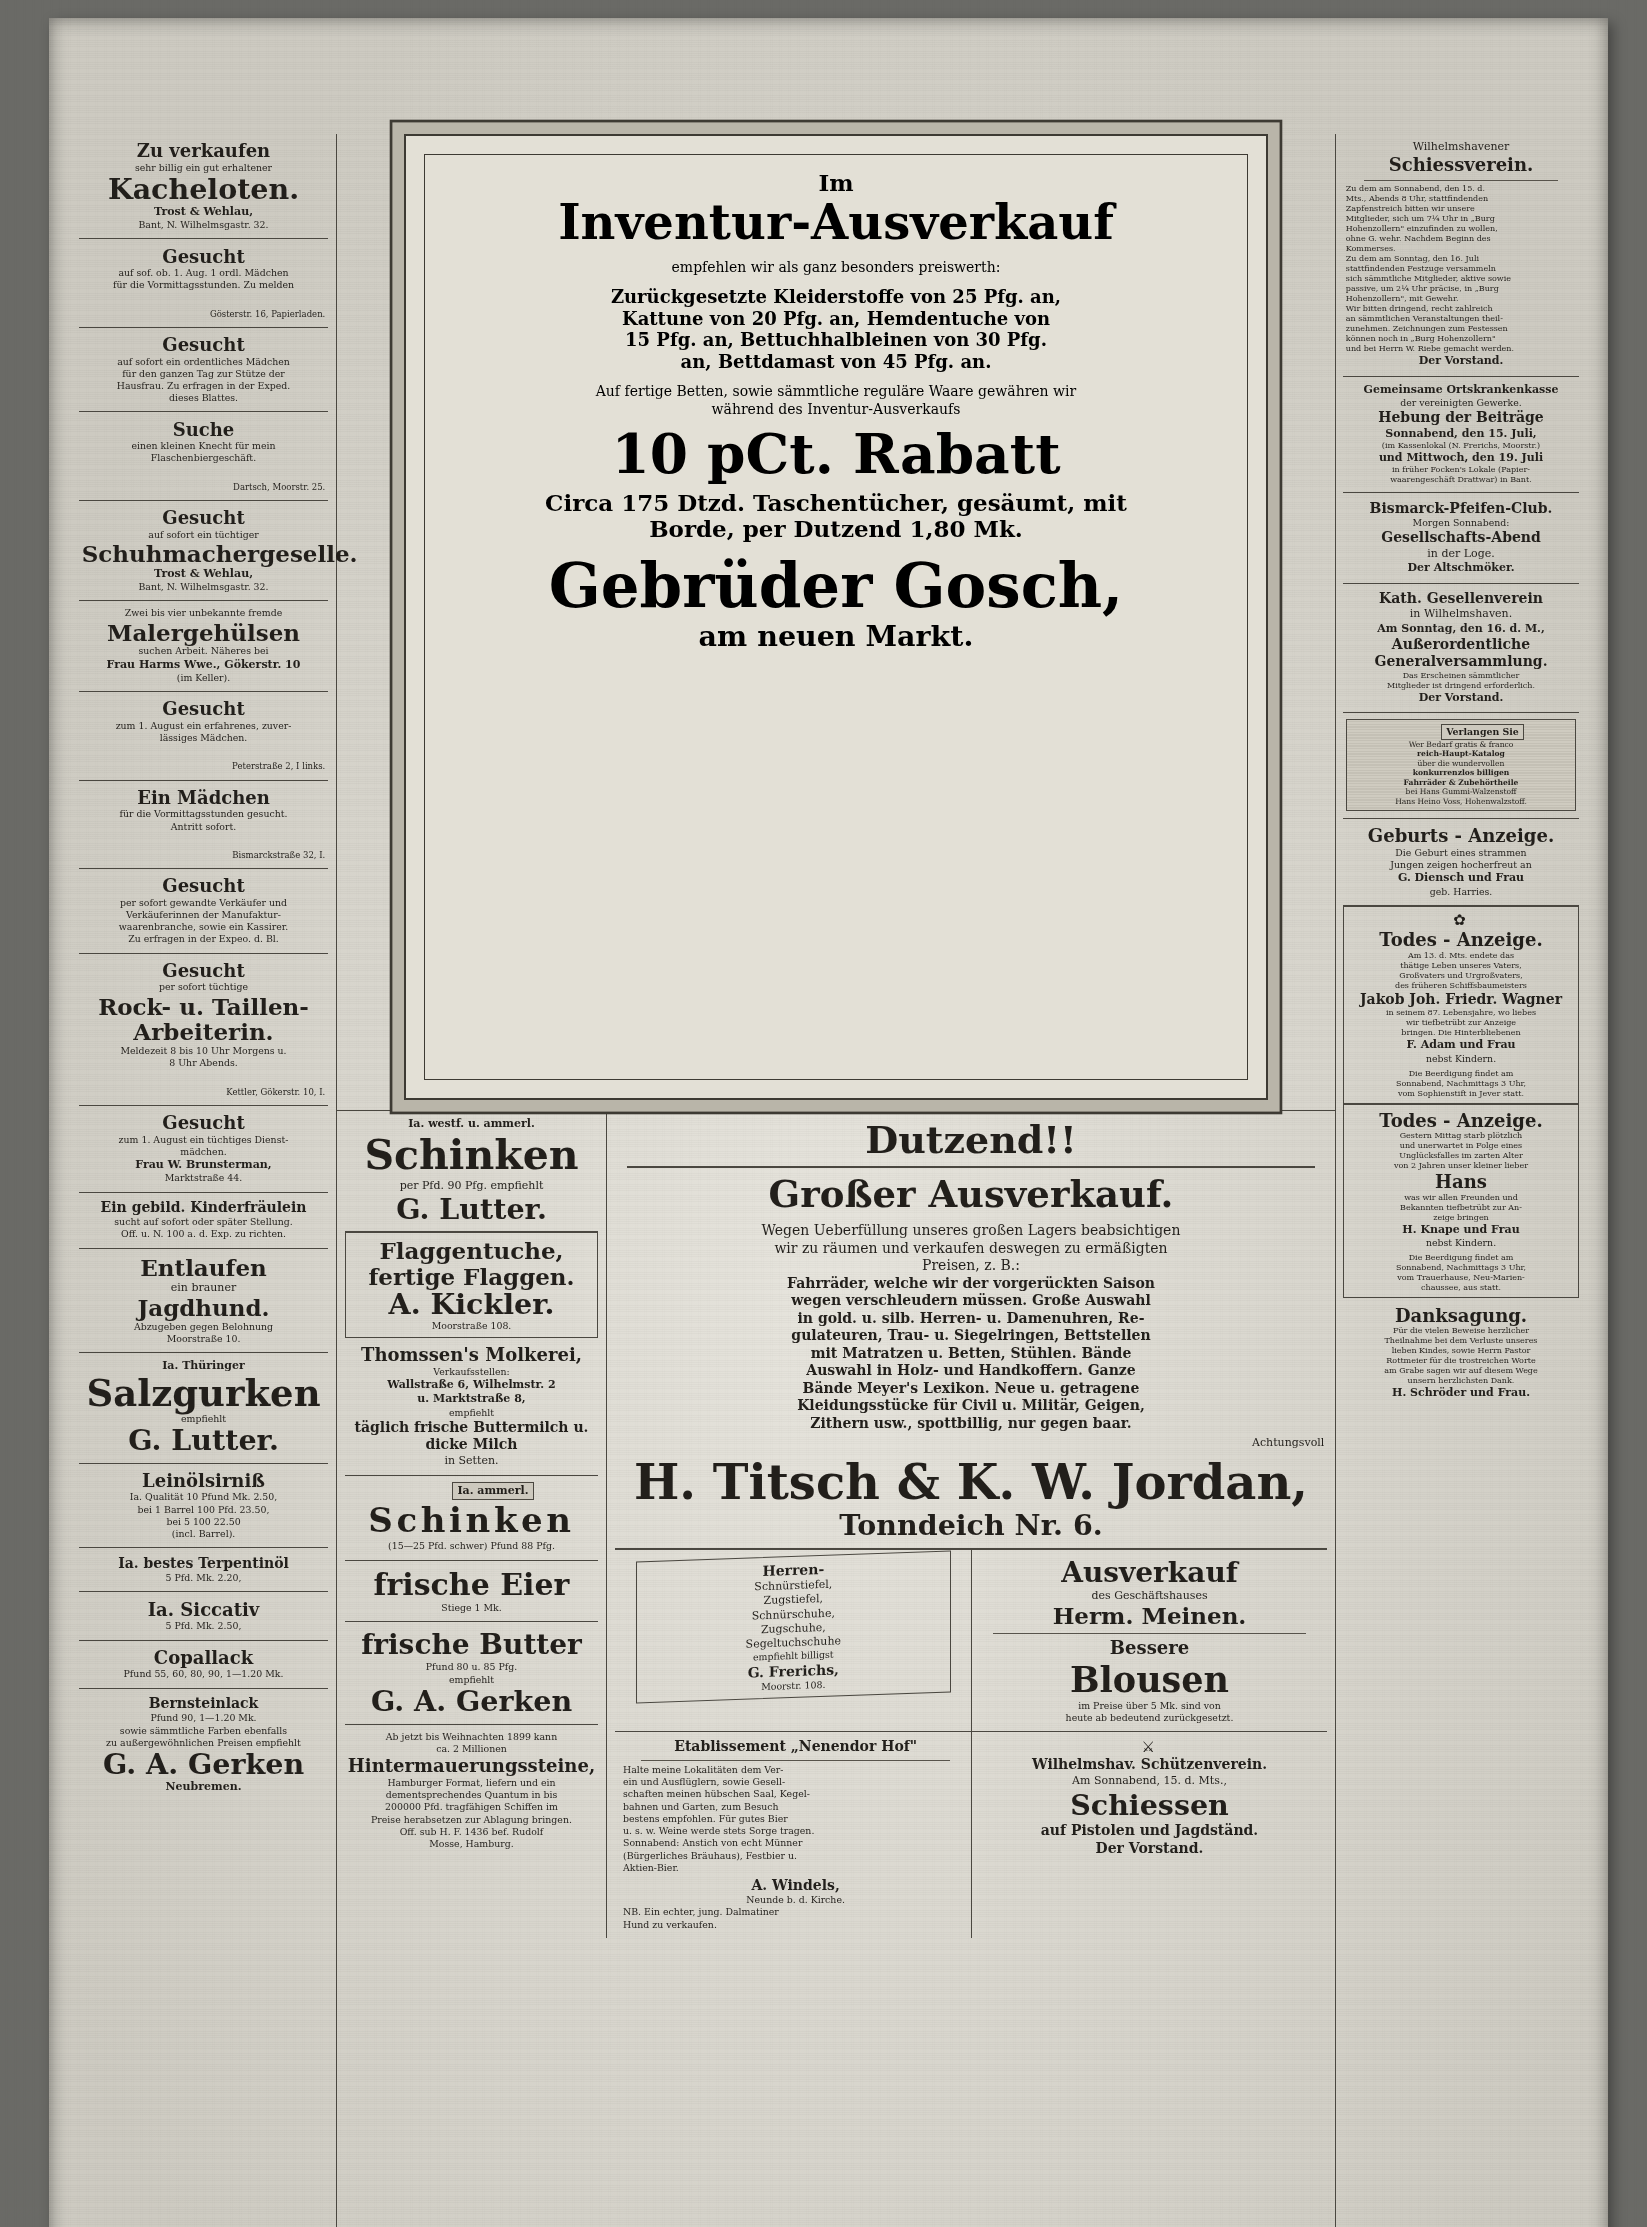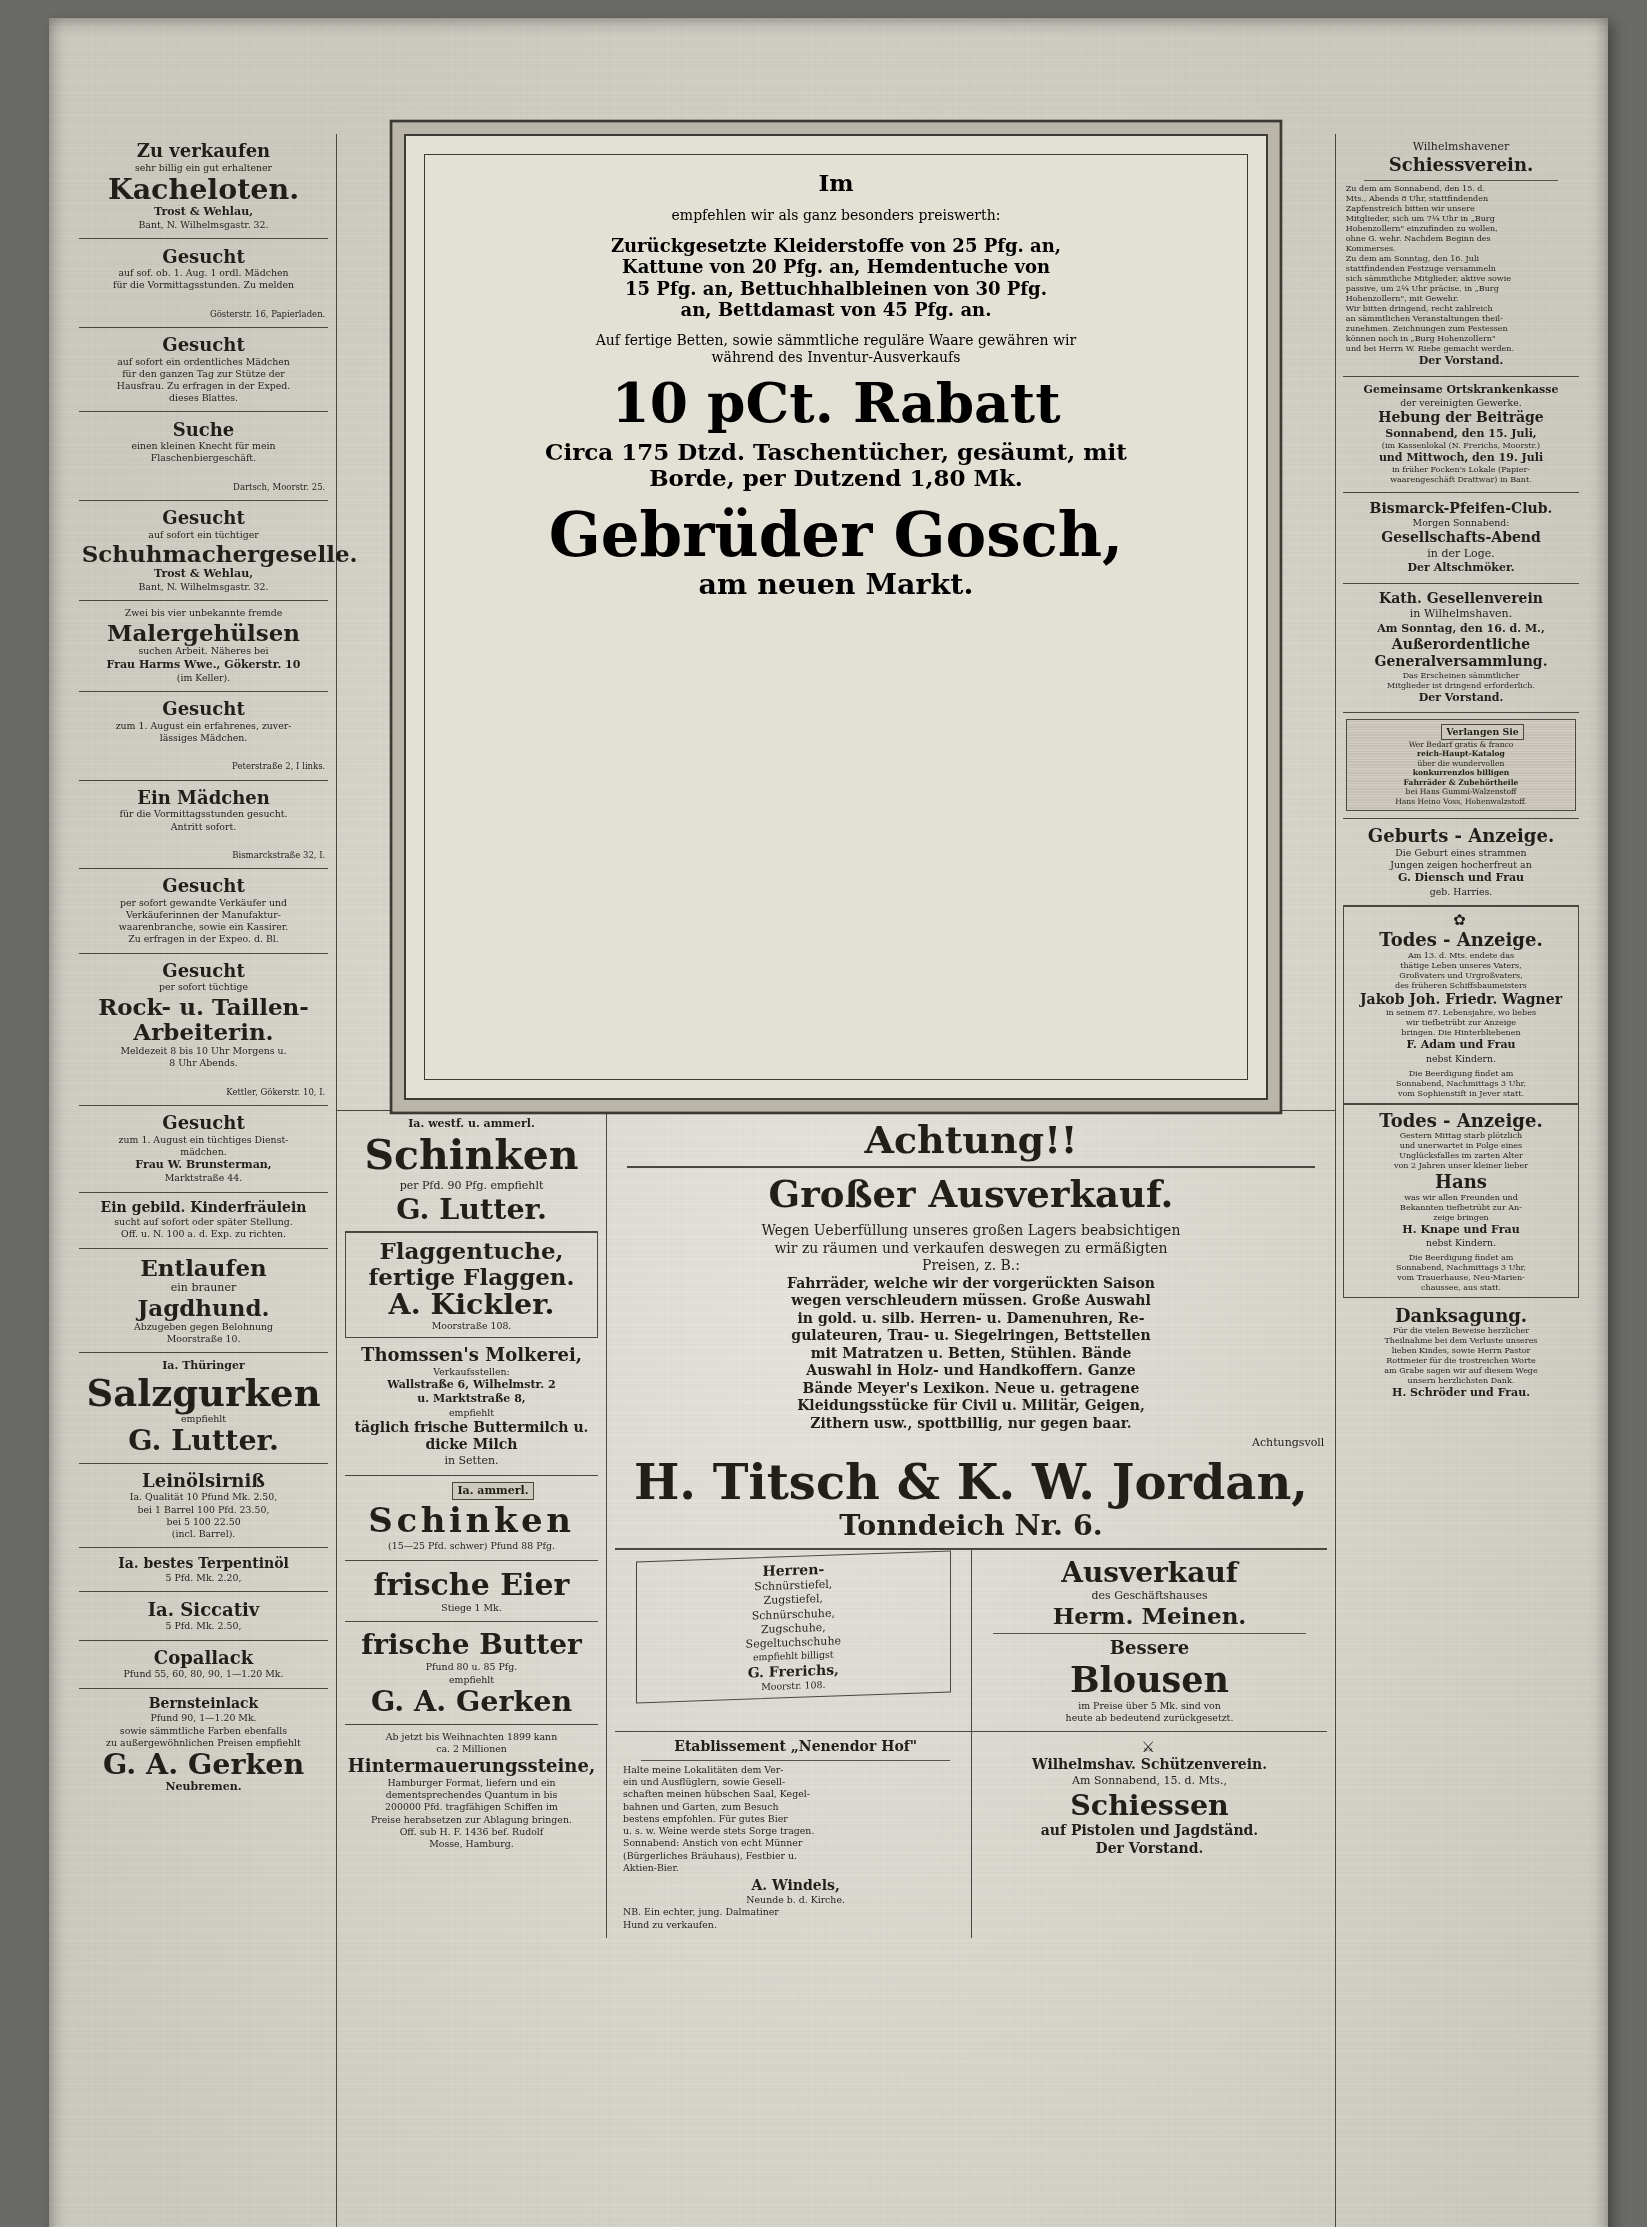--- a/index.html
+++ b/index.html
@@ -220,20 +220,21 @@
       </div>
 
     </div>
 
     <div class="col colM rule-r">
 
       <div class="topad">
         <div class="frame">
           <div class="inner center">
             <div class="t-xl hd">Im</div>
+            <div class="t-4xl hd" style="margin-top:2.7px;">Inventur-Ausverkauf</div>
             <div class="t-m" style="margin-top:11.6px;">empfehlen wir als ganz besonders preiswerth:</div>
             <div style="margin-top:9.8px;">
               <div class="t-l hd">Zurückgesetzte Kleiderstoffe von 25 Pfg. an,</div>
               <div class="t-l hd">Kattune von 20 Pfg. an, Hemdentuche von</div>
               <div class="t-l hd">15 Pfg. an, Bettuchhalbleinen von 30 Pfg.</div>
               <div class="t-l hd">an, Bettdamast von 45 Pfg. an.</div>
             </div>
             <div style="margin-top:10.7px;">
               <div class="t-m">Auf fertige Betten, sowie sämmtliche reguläre Waare gewähren wir</div>
               <div class="t-m">während des Inventur-Ausverkaufs</div>
@@ -304,21 +305,21 @@
             <div class="t-xs">Preise herabsetzen zur Ablagung bringen.</div>
             <div class="t-xs">Off. sub H. F. 1436 bef. Rudolf</div>
             <div class="t-xs">Mosse, Hamburg.</div>
           </div>
 
         </div>
 
         <div class="mcol" style="width:713px;">
 
           <div class="ad">
-            <div class="hd" style="font-size:38px;">Achtung!!</div>
+            <div class="hd" style="font-size:38px;">Dutzend!!</div>
             <div class="rule"></div>
             <div class="hd" style="font-size:37px;">Großer Ausverkauf.</div>
             <div style="margin-top:6.2px;">
               <div class="t-m">Wegen Ueberfüllung unseres großen Lagers beabsichtigen</div>
               <div class="t-m">wir zu räumen und verkaufen deswegen zu       ermäßigten</div>
               <div class="t-m">Preisen, z. B.:</div>
               <div class="t-m hd">Fahrräder, welche wir der vorgerückten Saison</div>
               <div class="t-m hd">wegen verschleudern müssen.  Große Auswahl</div>
               <div class="t-m hd">in gold. u. silb. Herren- u. Damenuhren, Re-</div>
               <div class="t-m hd">gulateuren, Trau- u. Siegelringen, Bettstellen</div>

